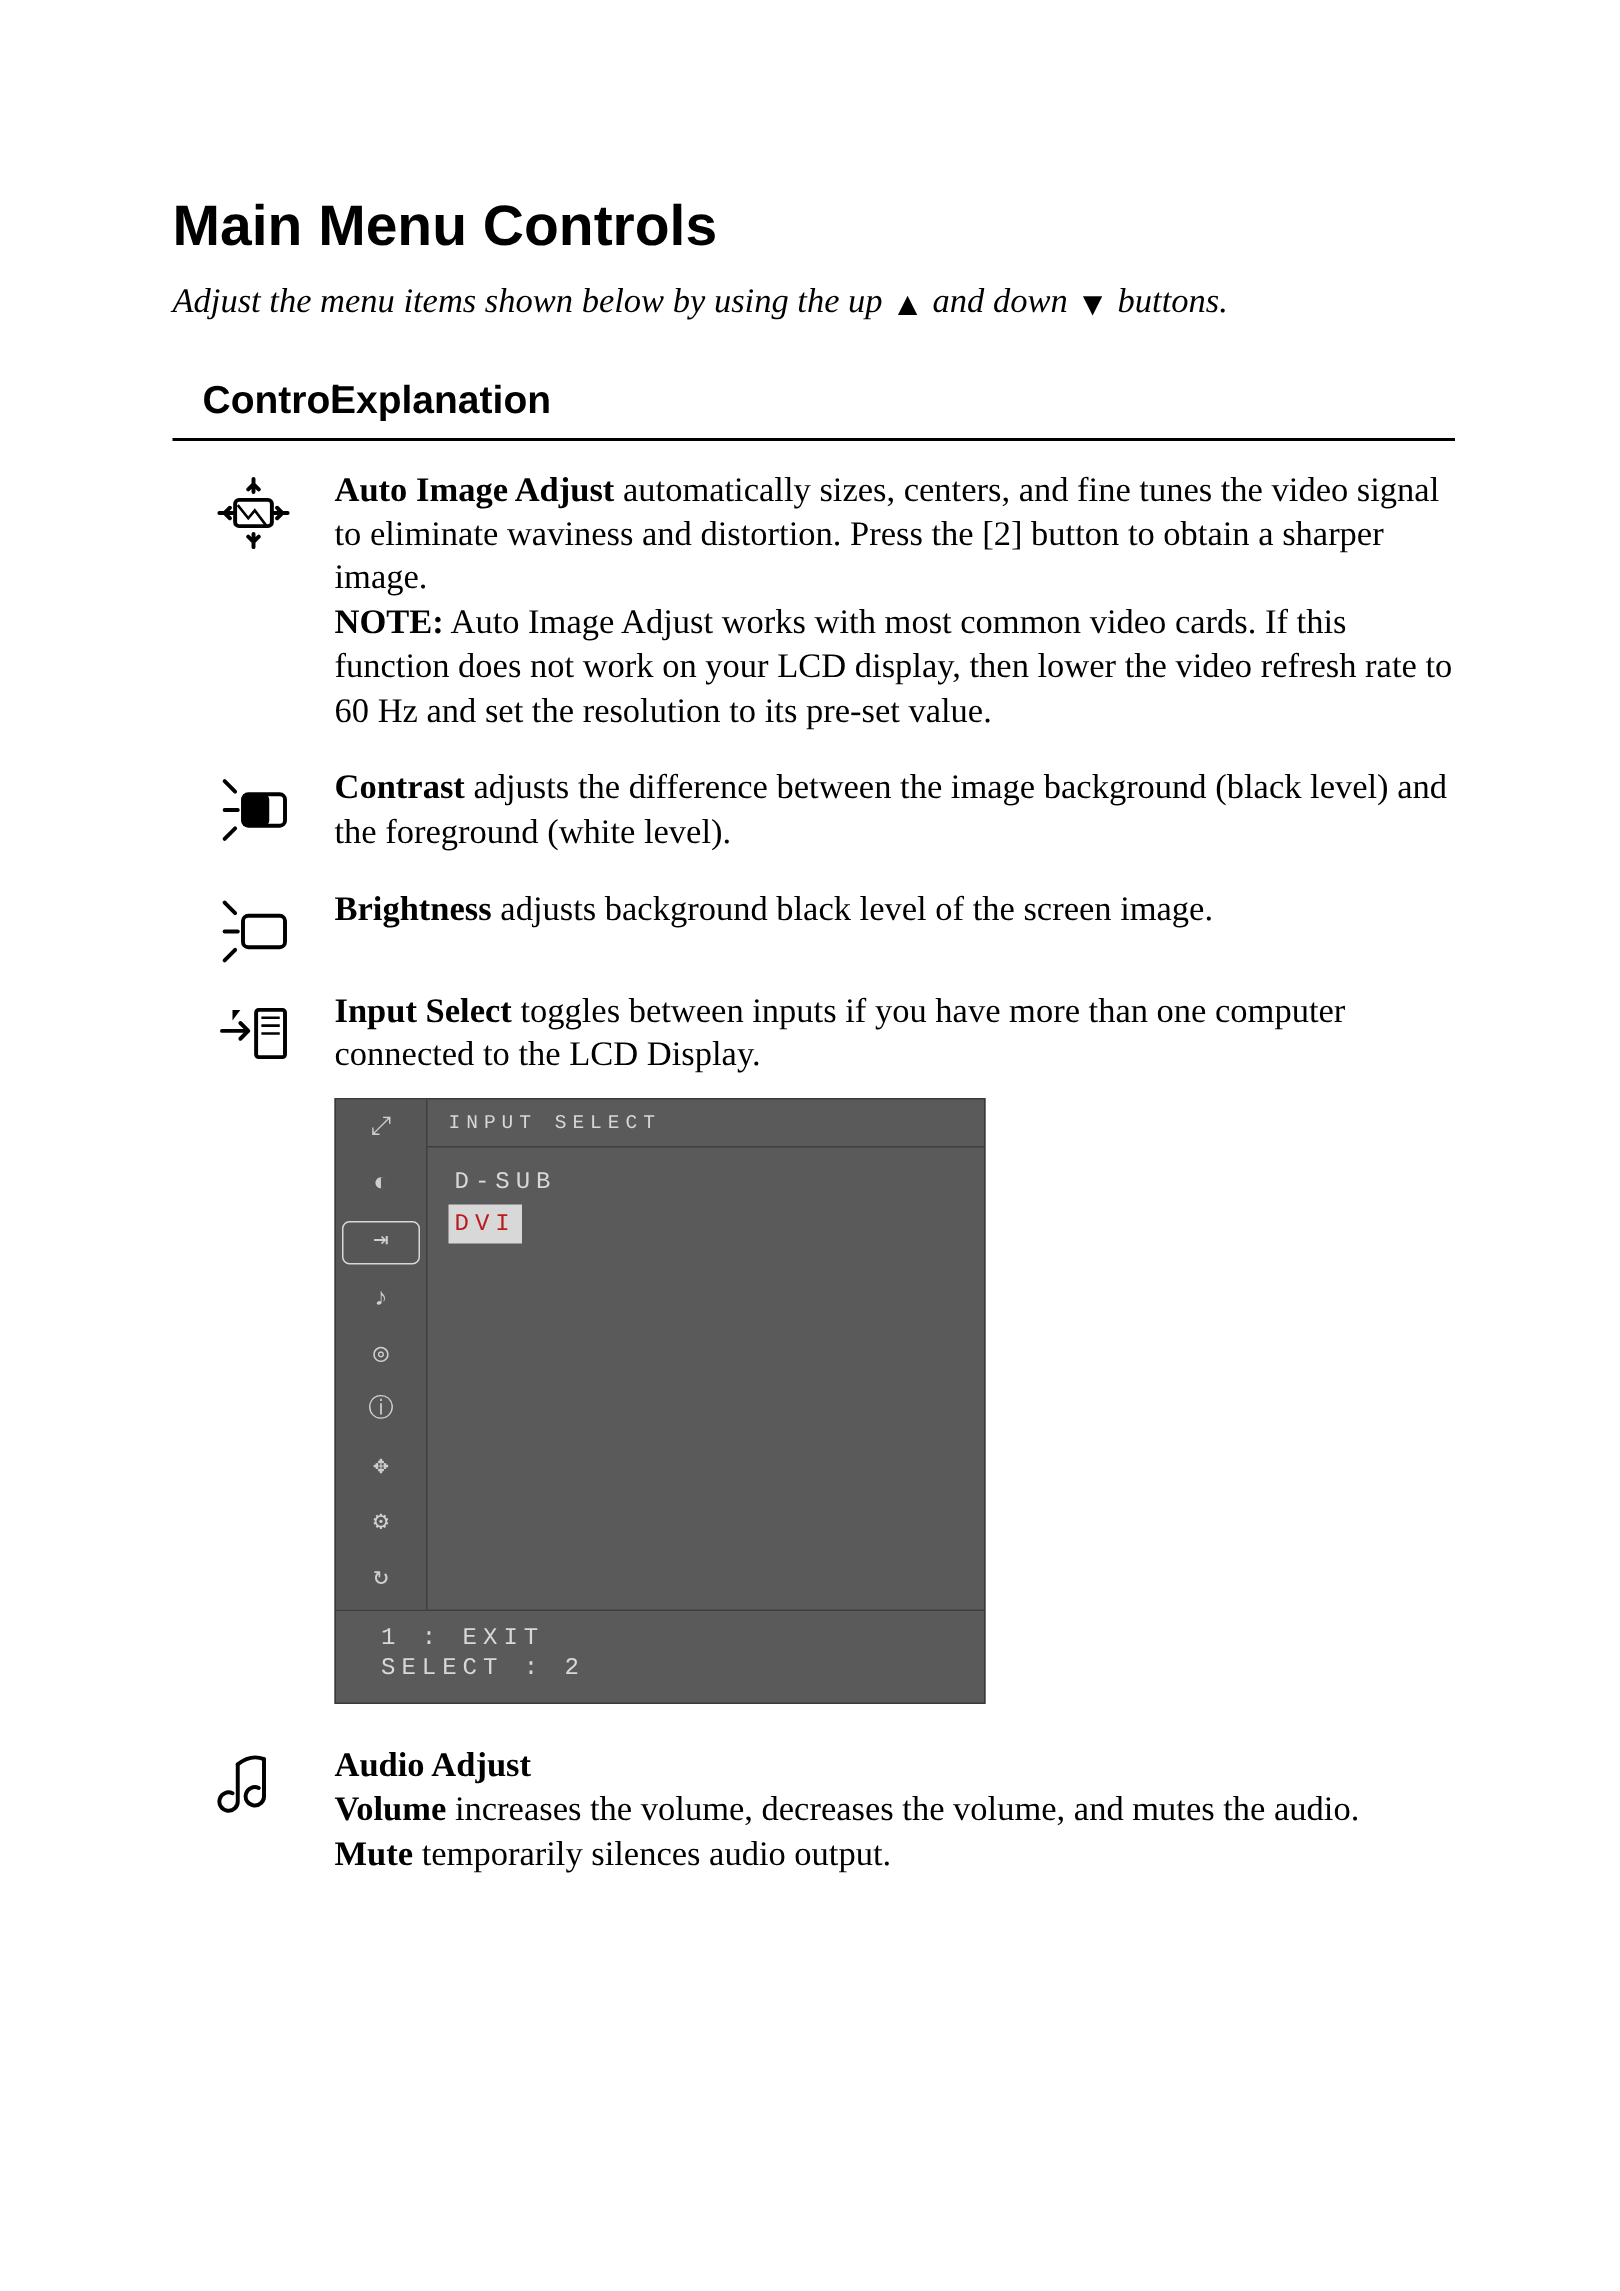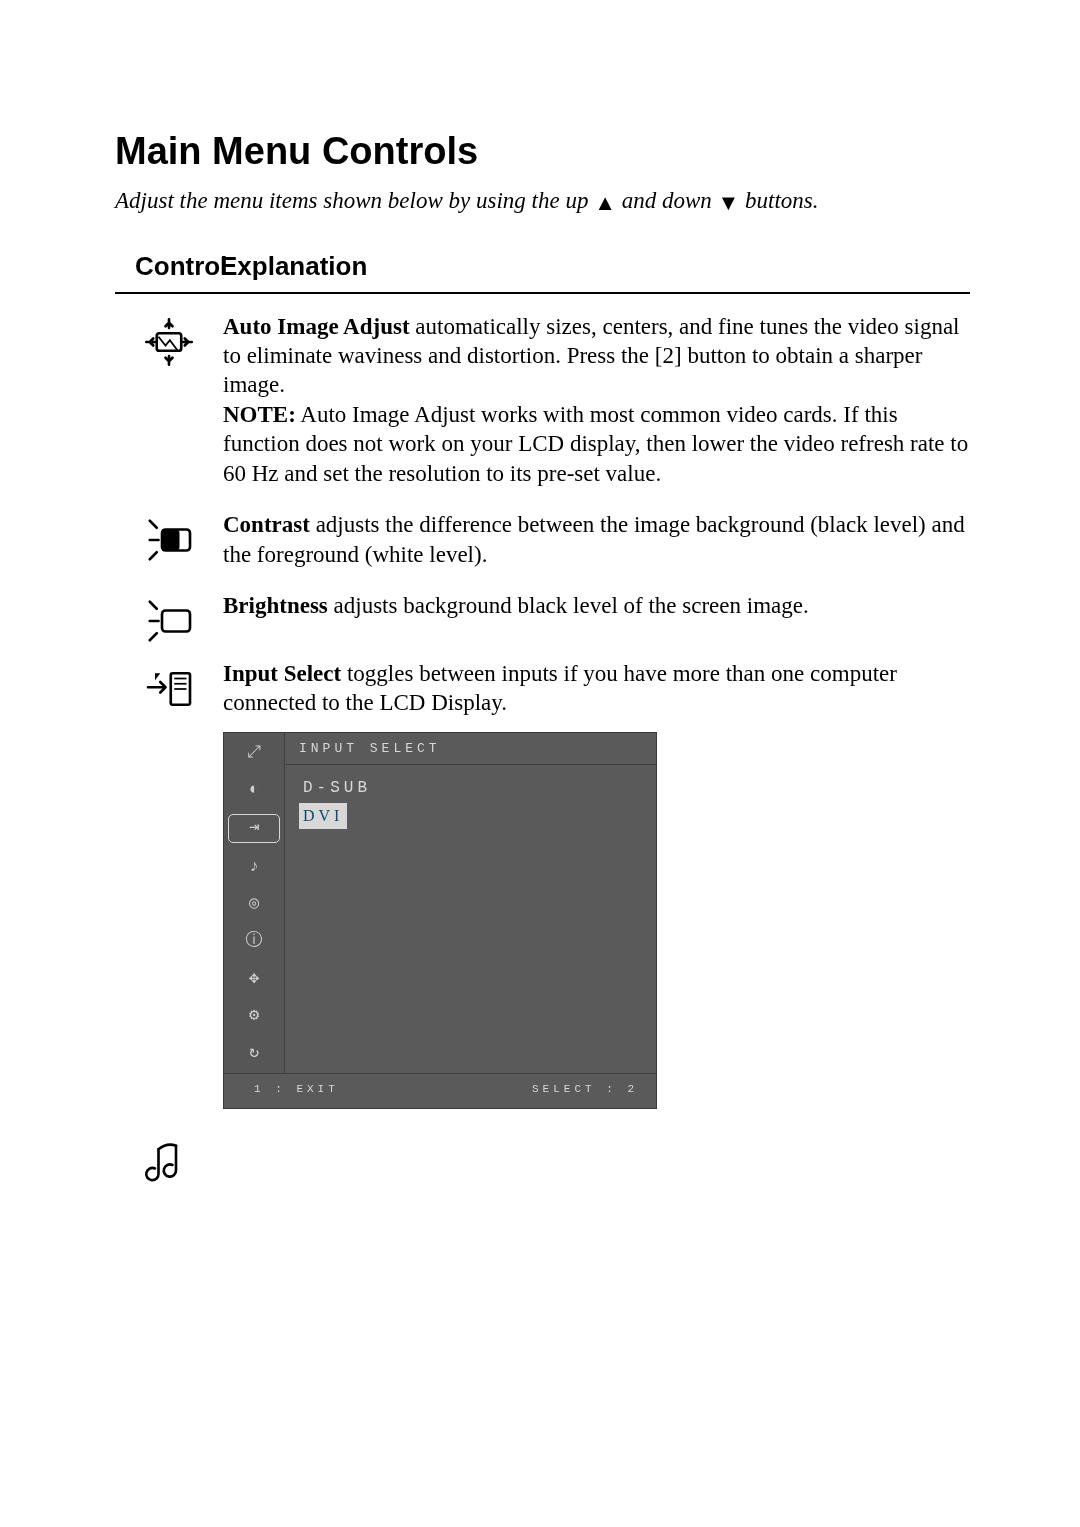--- a/index.html
+++ b/index.html
@@ -126,29 +126,29 @@
     padding: 10px 14px;
     font-size: 16px;
   }
   .osd-opt {
     padding: 3px 4px;
     margin-bottom: 2px;
     display: inline-block;
   }
   .osd-opt.sel {
     background: #d8d8d8;
-    color: #0c4a6e;
-    font-family: Liberation Serif, serif;
+    color: #b91c1c;
   }
   .osd-footer {
     display: flex;
     justify-content: space-between;
     padding: 8px 18px 12px 30px;
     border-top: 1px solid #3f3f3f;
-    font-size: 11px;
+    font-size: 16px;
+    flex-direction: column;
   }
 
   .footer {
     position: absolute;
     left: 115px;
     right: 110px;
     bottom: 70px;
     display: flex;
     justify-content: space-between;
     font-size: 21px;
@@ -275,16 +275,21 @@
   </div>
 
   <div class="row">
     <div class="icon-cell">
       <svg class="ctrl-icon" viewBox="0 0 64 64">
         <path d="M20 14 l0 28 a7 7 0 1 1 -4 -6" fill="none" stroke="#000" stroke-width="3" stroke-linecap="round"></path>
         <path d="M40 10 l0 28 a7 7 0 1 1 -4 -6" fill="none" stroke="#000" stroke-width="3" stroke-linecap="round"></path>
         <path d="M20 14 Q30 6 40 10" fill="none" stroke="#000" stroke-width="3" stroke-linecap="round"></path>
       </svg>
     </div>
+    <div class="txt-cell">
+      <b>Audio Adjust</b><br>
+      <b>Volume</b><span> increases the volume, decreases the volume, and mutes the audio.</span><br>
+      <b>Mute</b><span> temporarily silences audio output.</span>
+    </div>
   </div>
 
 
 </div>
 
 </body></html>

